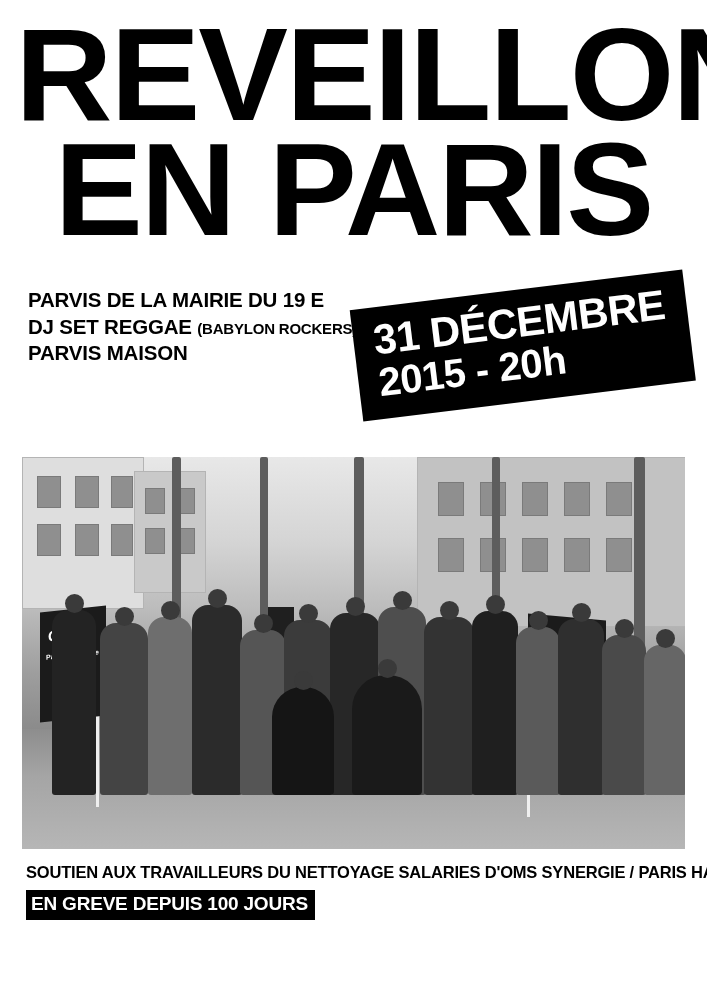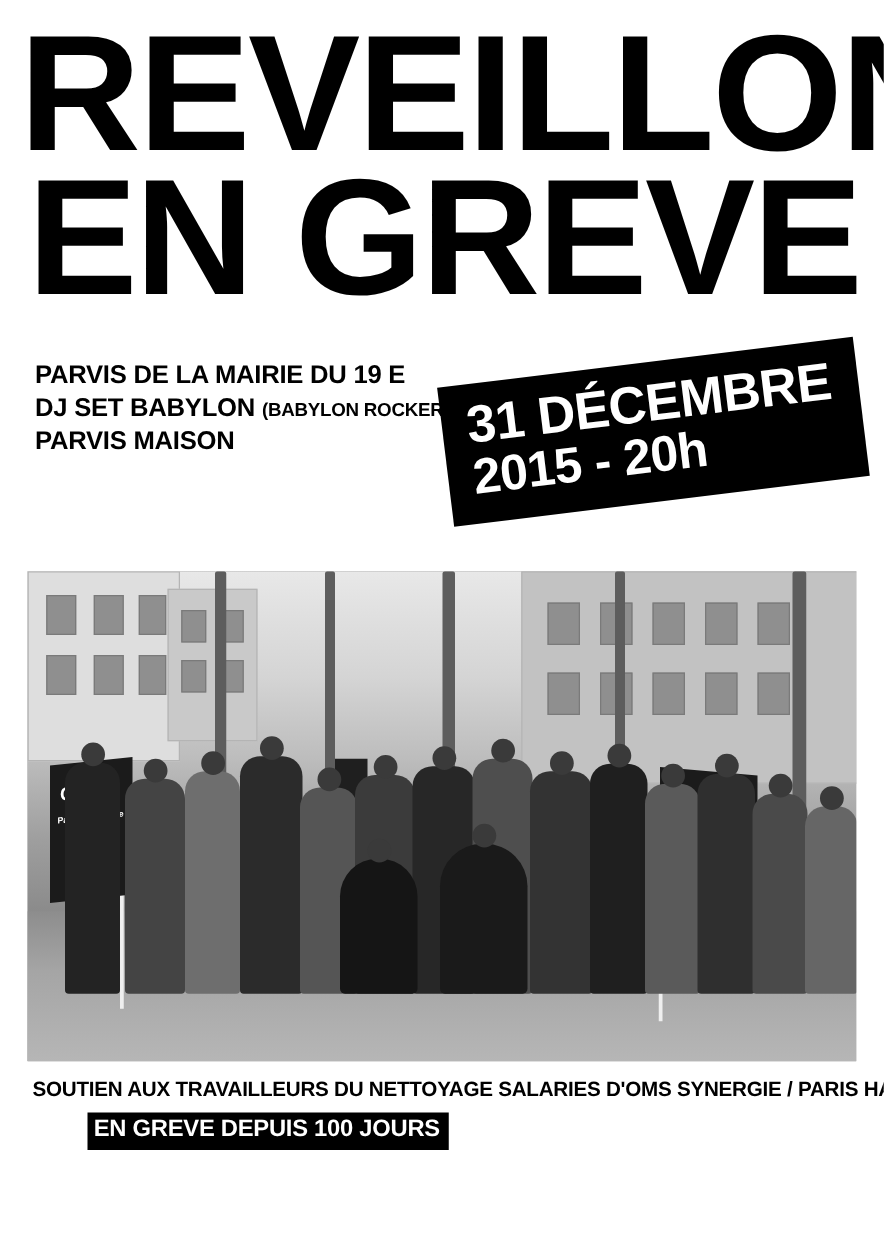--- a/index.html
+++ b/index.html
@@ -190,39 +190,38 @@
   .footer-tag {
     display: inline-block;
     margin-top: 8px;
     background: #000000;
     color: #ffffff;
     font-weight: bold;
     font-size: 19px;
     letter-spacing: -0.2px;
     padding: 3px 7px 5px 5px;
     white-space: nowrap;
-    margin-left: 44px;
   }
 </style>
 </head>
 <body>
 
 <div class="poster">
 
   <div class="headline">
     <div class="headline-line l1">REVEILLON</div>
-    <div class="headline-line l2">EN GREVE</div>
+    <div class="headline-line l2">EN PARIS</div>
   </div>
 
   <div class="info-row">
 
     <div class="info-list">
       <div class="info-line">PARVIS DE LA MAIRIE DU 19 E</div>
       <div class="info-line">
-        <span>DJ SET BABYLON </span><span class="small">(BABYLON ROCKERS)</span>
+        <span>DJ SET REGGAE </span><span class="small">(BABYLON ROCKERS)</span>
       </div>
       <div class="info-line">PARVIS MAISON</div>
     </div>
 
     <div class="date-tag">
       <div class="date-line d1">31 DÉCEMBRE</div>
       <div class="date-line d2">2015 - 20h</div>
     </div>
 
   </div>

